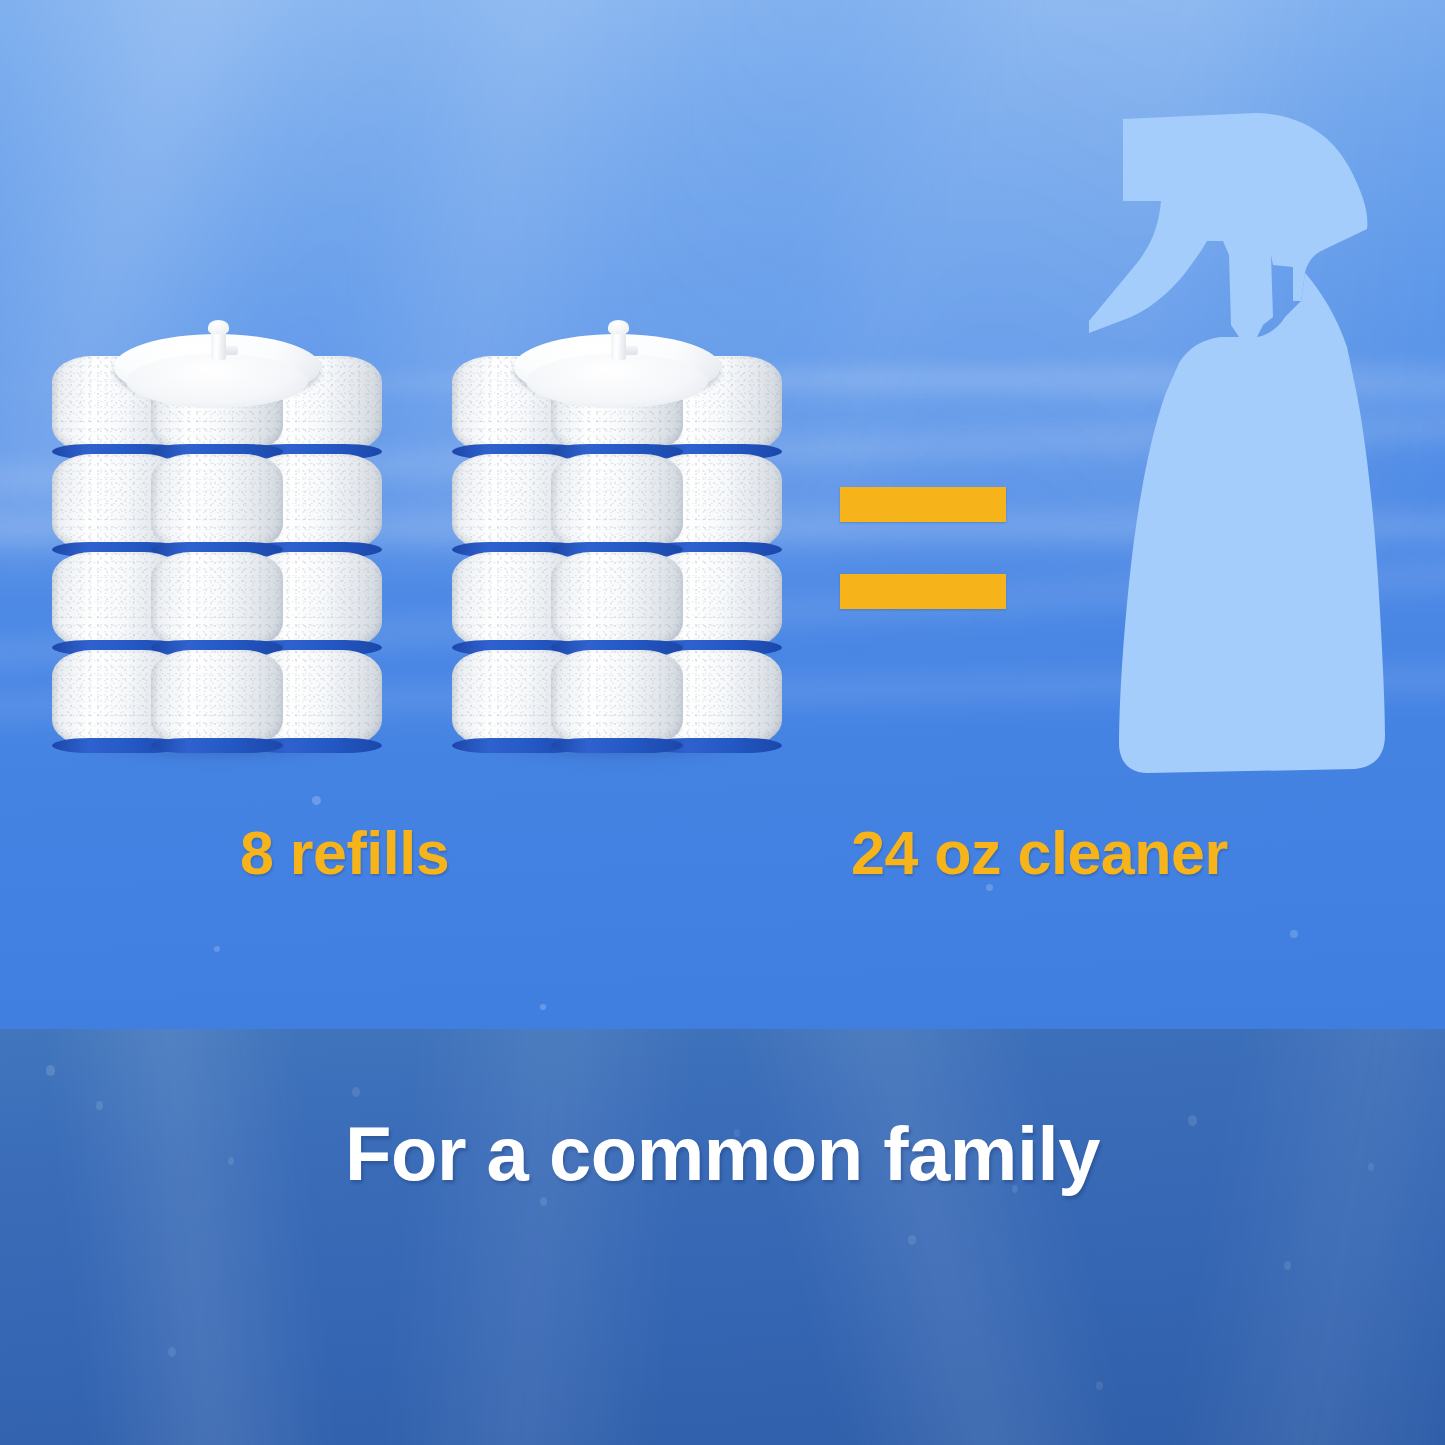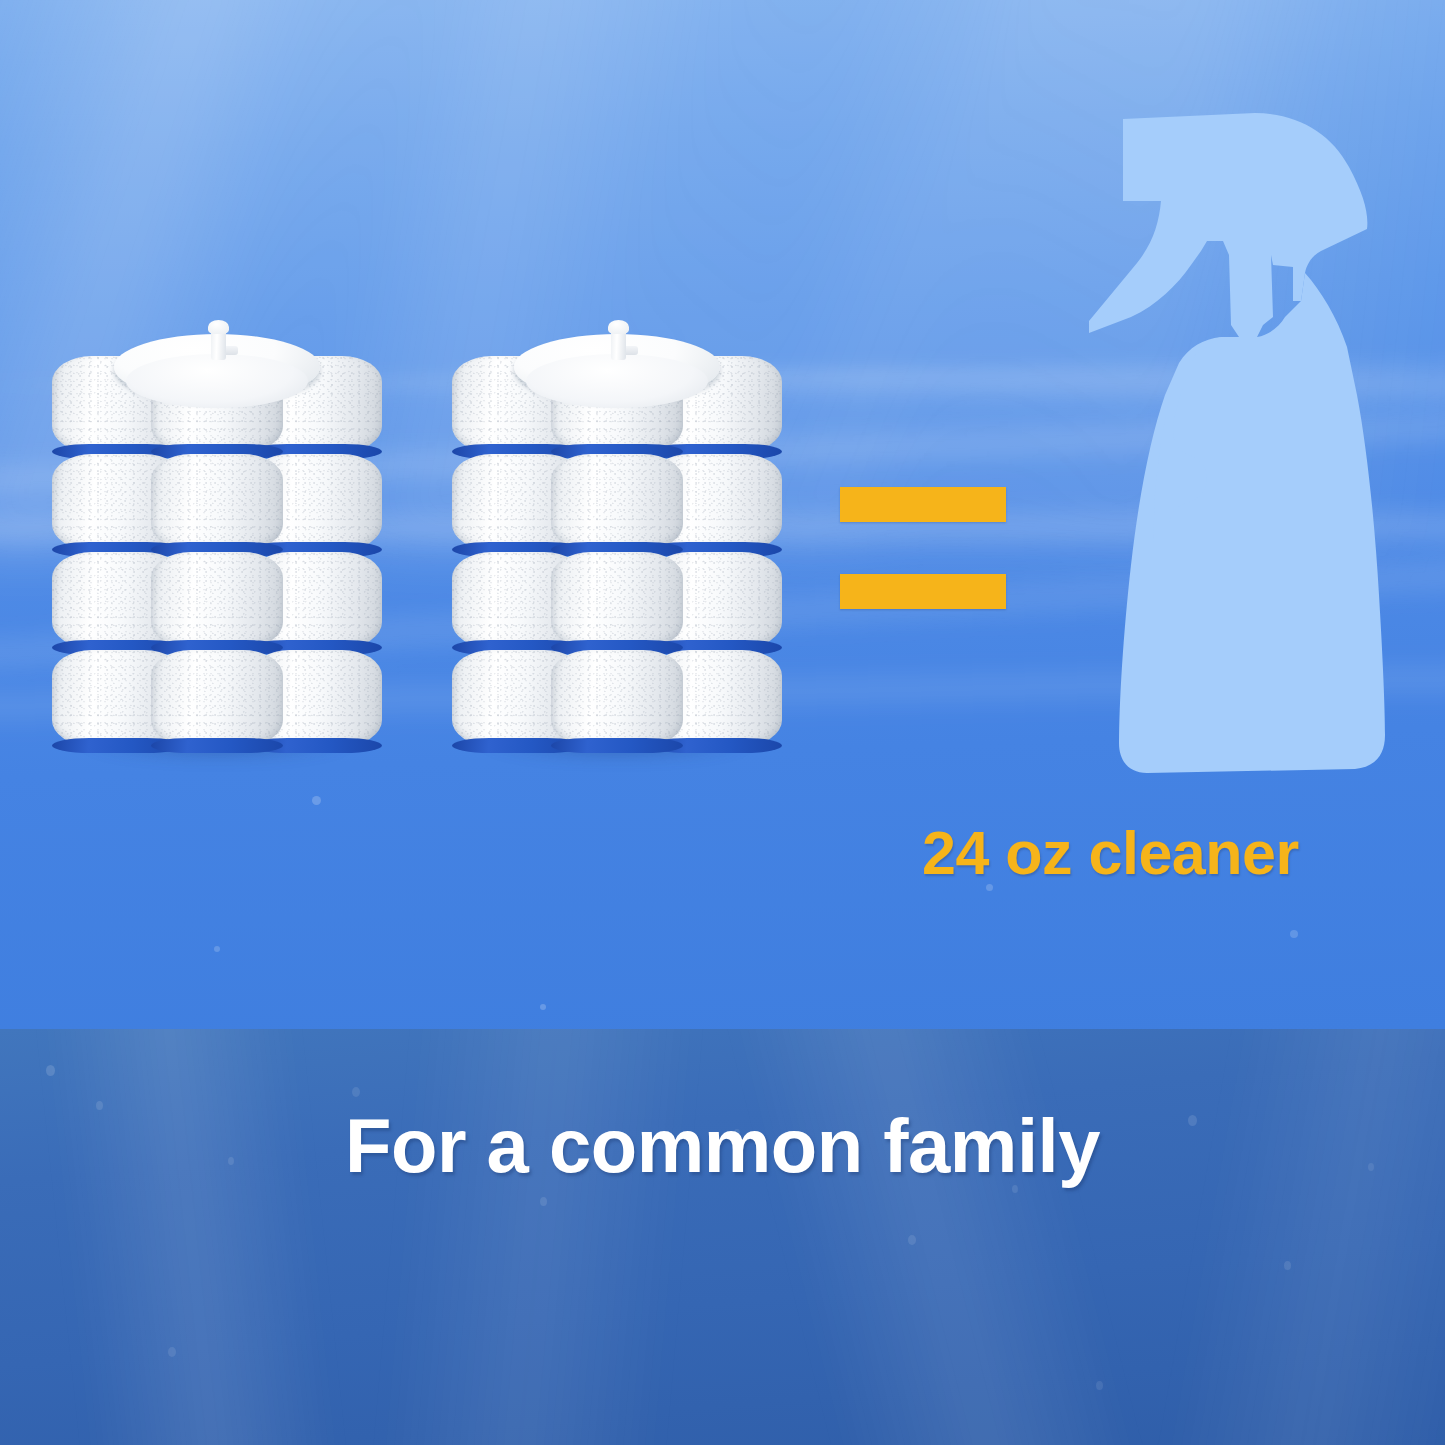--- a/index.html
+++ b/index.html
@@ -248,27 +248,27 @@
   .caption {
     position: absolute;
     color: #f6b41a;
     font-weight: 700;
     font-size: 61px;
     letter-spacing: -0.5px;
     white-space: nowrap;
     text-shadow: 1px 2px 2px rgba(45,75,135,0.40);
   }
   .caption-refills { left: 240px; top: 818px; }
-  .caption-cleaner { left: 922px; top: 818px; }
+  .caption-cleaner { left: 851px; top: 818px; }
 
   
   .headline {
     position: absolute;
     left: 0;
-    top: 69px;
+    top: 77px;
     width: 1445px;
     text-align: center;
     color: #ffffff;
     font-weight: 700;
     font-size: 76px;
     line-height: 96px;
     letter-spacing: -0.5px;
     text-shadow: 2px 3px 3px rgba(25,55,110,0.35);
   }
   .headline .ln { display: block; }
@@ -517,20 +517,21 @@
           C 162 396 154 404 142 408
           C 130 412 124 420 124 432
           L 124 450
           L 108 450
           L 110 400
           C 114 350 122 306 134 272
           Z"></path>
       </svg>
     </div>
 
+    <div class="caption caption-refills">8 refills</div>
     <div class="caption caption-cleaner">24 oz cleaner</div>
   </div>
 
   <div class="bottom-panel">
     <div class="caustics"></div>
 
     <div class="bubble" style="left:46px;  top:36px;  width:9px;  height:11px; opacity:.40;"></div>
     <div class="bubble" style="left:96px;  top:72px;  width:7px;  height:9px;  opacity:.34;"></div>
     <div class="bubble" style="left:228px; top:128px; width:6px;  height:8px;  opacity:.30;"></div>
     <div class="bubble" style="left:352px; top:58px;  width:8px;  height:10px; opacity:.28;"></div>

